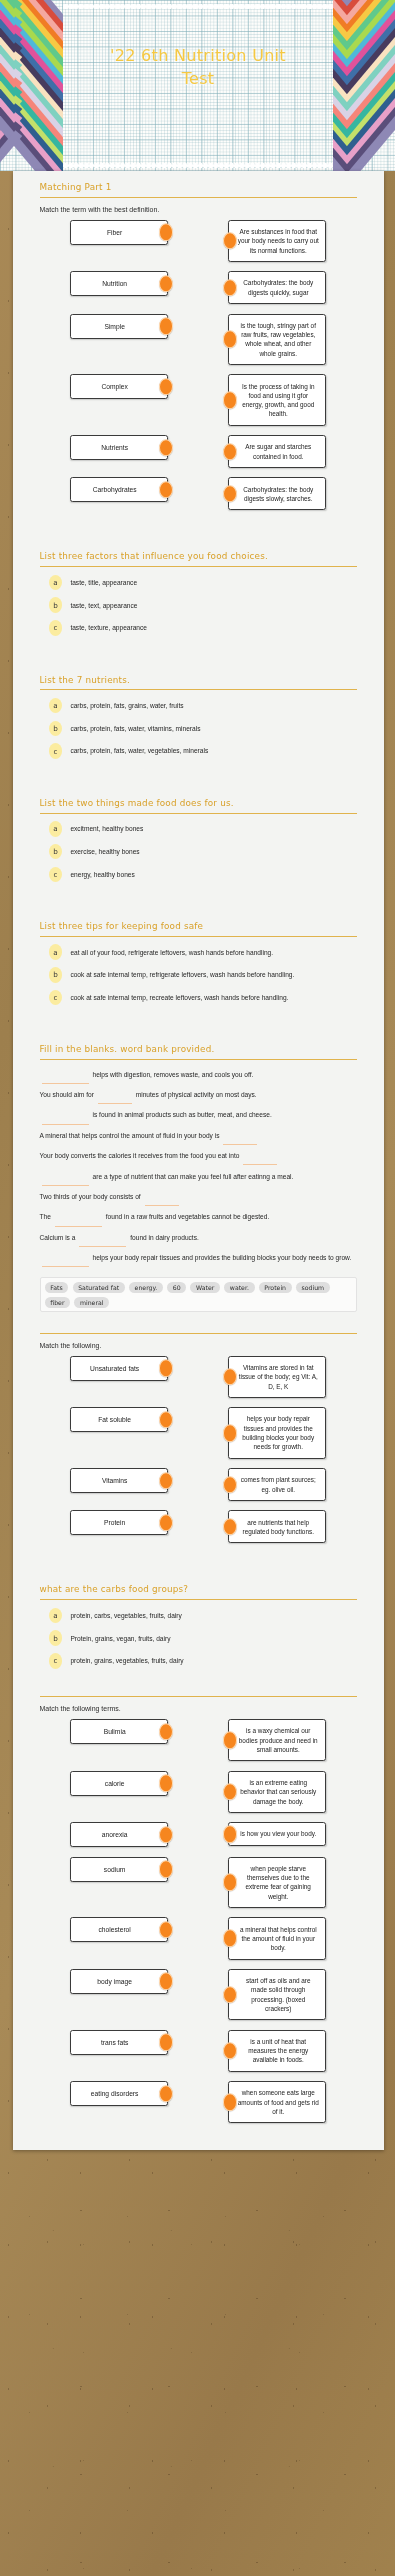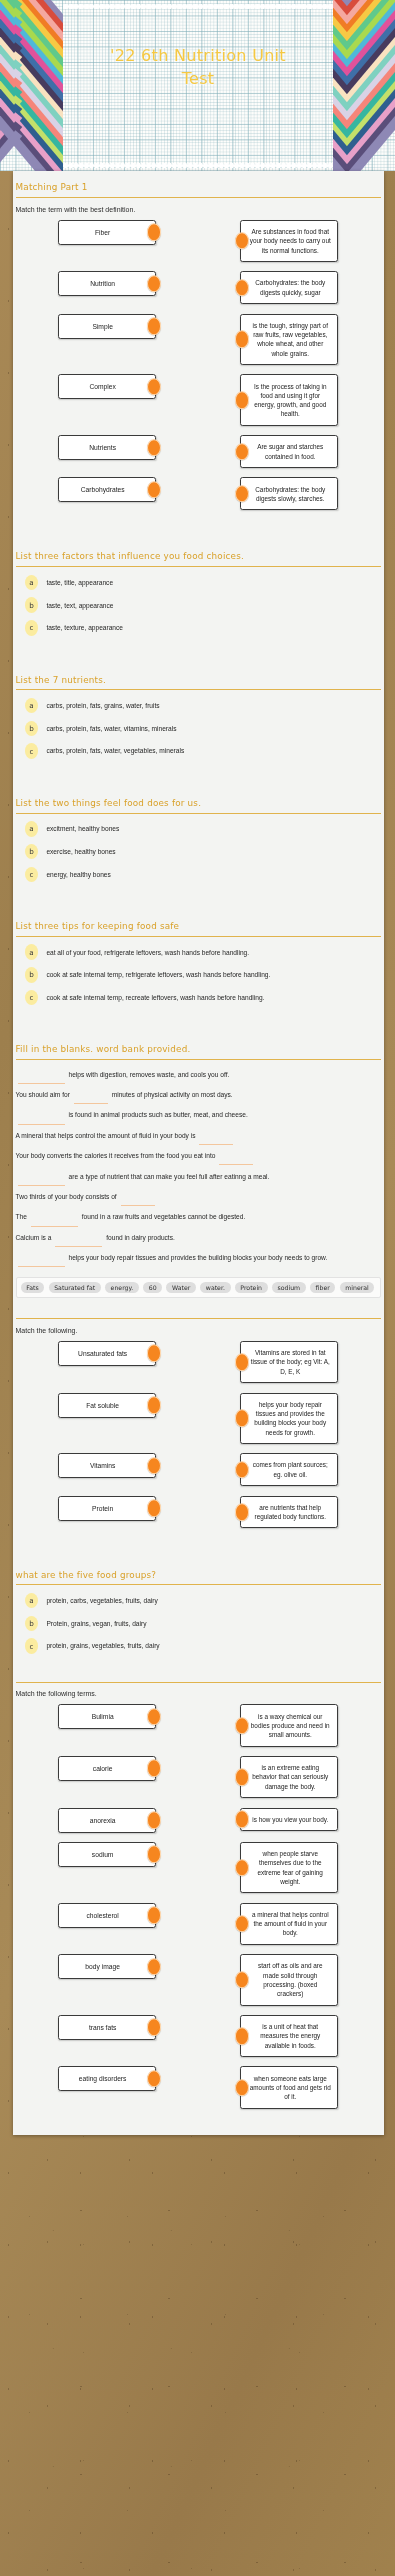--- a/index.html
+++ b/index.html
@@ -86,21 +86,21 @@
   
   .sheet {
     position: relative;
     margin: 0 auto;
     width: 371px;
     background: #f3f4f2;
     box-shadow: 0 1px 3.6px rgba(0,0,0,.35);
     padding: 0 0 17.5px 0;
   }
 
-  .section { padding: 0 3px; }
+  .section { padding: 0 27px; }
   .sec-gap { height: 20.6px; }
 
   .sec-head {
     color: #d9a12a;
     font-size: 8.8px;
     font-family: "DejaVu Sans", sans-serif;
     letter-spacing: 0.2px;
     padding: 11.3px 0 4.6px 0;
   }
   .sec-rule {
@@ -453,21 +453,21 @@
         <div class="mc-item">
           <div class="mc-bullet">c</div>
           <div class="mc-text">carbs, protein, fats, water, vegetables, minerals</div>
         </div>
       </div>
   </div>
 
   <div class="sec-gap"></div>
 
   <div class="section">
-    <div class="sec-head">List the two things feel food does for us.</div>
+    <div class="sec-head">List the two things made food does for us.</div>
     <div class="sec-rule"></div>
     <div id="mcD">
         <div class="mc-item">
           <div class="mc-bullet">a</div>
           <div class="mc-text">excitment, healthy bones</div>
         </div>
         <div class="mc-item">
           <div class="mc-bullet">b</div>
           <div class="mc-text">exercise, healthy bones</div>
         </div>
@@ -591,21 +591,21 @@
               <span class="dot l"></span>
             </div>
           </div>
         </div>
       </div>
   </div>
 
   <div class="sec-gap"></div>
 
   <div class="section">
-    <div class="sec-head">what are the five food groups?</div>
+    <div class="sec-head">what are the carbs food groups?</div>
     <div class="sec-rule"></div>
     <div id="mcG">
         <div class="mc-item">
           <div class="mc-bullet">a</div>
           <div class="mc-text">protein, carbs, vegetables, fruits, dairy</div>
         </div>
         <div class="mc-item">
           <div class="mc-bullet">b</div>
           <div class="mc-text">Protein, grains, vegan, fruits, dairy</div>
         </div>

